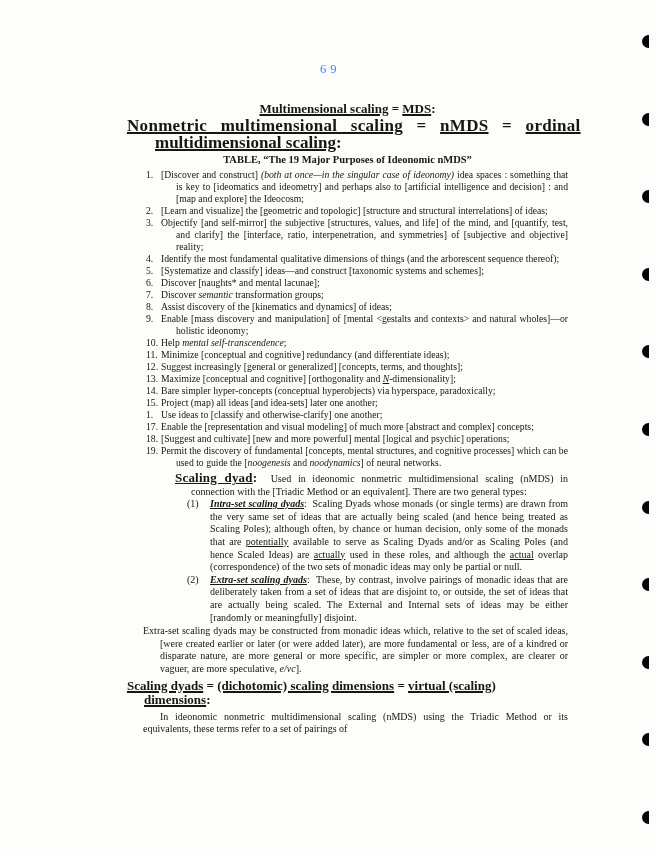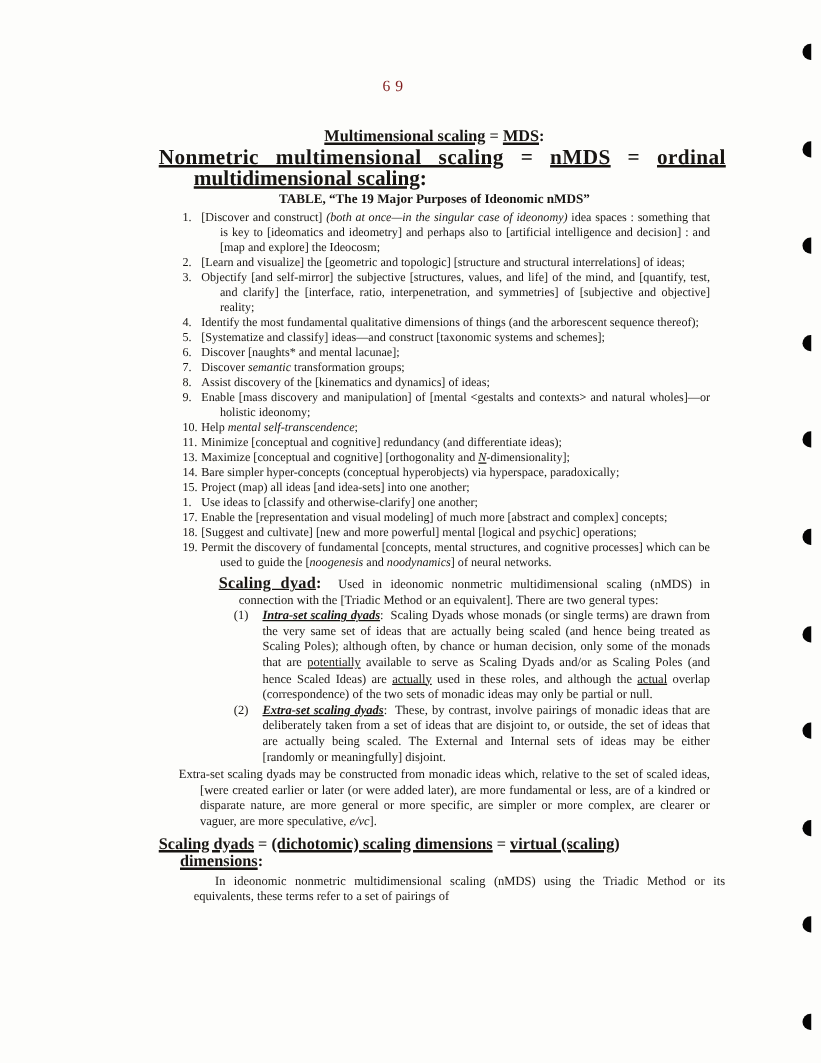--- a/index.html
+++ b/index.html
@@ -6,22 +6,22 @@
   body{
     width:657px;height:850px;
     background:#fdfdfb;
     font-family:"Liberation Serif","DejaVu Serif",serif;
     color:#181512;
     position:relative;
     overflow:hidden;
   }
   .page{position:absolute;inset:0;background:#fdfdfb;}
   .pageno{
-    position:absolute;top:62px;left:306px;
-    font-size:12.5px;letter-spacing:4px;color:#7f1d1d;
+    position:absolute;top:62px;left:320px;
+    font-size:12.5px;letter-spacing:4px;color:#3b82f6;
   }
   .col{position:absolute;left:127px;top:101px;width:441px;}
   .s-b{font-weight:bold;}
   .s-i{font-style:italic;}
   .s-u{text-decoration:underline;}
   .s-h{font-size:13px;letter-spacing:0.2px;}
   .h1{font-size:13px;font-weight:bold;line-height:15px;text-align:center;}
   .h2{margin-top:2px;font-size:17px;font-weight:bold;line-height:16.5px;}
   .h2l1{white-space:nowrap;word-spacing:9px;letter-spacing:0.3px;}
   .h2l2{margin-left:28px;}
@@ -32,21 +32,21 @@
   .pnum{display:inline-block;width:15px;text-indent:0;}
   .para{font-size:10px;line-height:12.6px;text-align:justify;margin-left:48px;}
   .sd{margin-top:3px;padding-left:16px;text-indent:-16px;}
   .tlist{margin-left:60px;width:381px;font-size:10px;line-height:12.6px;}
   .titem{padding-left:23px;text-indent:-23px;text-align:justify;}
   .tnum{display:inline-block;width:19px;margin-right:4px;text-indent:0;}
   .extra{margin-top:1px;margin-left:16px;padding-left:17px;text-indent:-17px;width:408px;}
   .h3{margin-top:3px;font-size:13px;font-weight:bold;line-height:14.5px;}
   .h3l1{white-space:nowrap;}
   .h3l2{margin-left:17px;}
-  .closing{margin-top:3px;margin-left:28px;width:425px;text-indent:17px;}
+  .closing{margin-top:3px;margin-left:16px;width:425px;text-indent:17px;}
   .bmark{
     position:absolute;left:642px;width:7px;height:13px;
     background:#050505;
     border-radius:6.5px 0 0 6.5px;
   }
 </style>
 </head>
 <body>
 
 <div class="page">
@@ -69,23 +69,24 @@
         <div class="pitem"><span class="pnum">2.</span><span>[Learn and visualize] the [geometric and topologic] [structure and structural interrelations] of ideas;</span></div>
         <div class="pitem"><span class="pnum">3.</span><span>Objectify [and self-mirror] the subjective [structures, values, and life] of the mind, and [quantify, test, and clarify] the [interface, ratio, interpenetration, and symmetries] of [subjective and objective] reality;</span></div>
         <div class="pitem"><span class="pnum">4.</span><span>Identify the most fundamental qualitative dimensions of things (and the arborescent sequence thereof);</span></div>
         <div class="pitem"><span class="pnum">5.</span><span>[Systematize and classify] ideas—and construct [taxonomic systems and schemes];</span></div>
         <div class="pitem"><span class="pnum">6.</span><span>Discover [naughts* and mental lacunae];</span></div>
         <div class="pitem"><span class="pnum">7.</span><span>Discover </span><span class="s-i">semantic</span><span> transformation groups;</span></div>
         <div class="pitem"><span class="pnum">8.</span><span>Assist discovery of the [kinematics and dynamics] of ideas;</span></div>
         <div class="pitem"><span class="pnum">9.</span><span>Enable [mass discovery and manipulation] of [mental &lt;gestalts and contexts&gt; and natural wholes]—or holistic ideonomy;</span></div>
         <div class="pitem"><span class="pnum">10.</span><span>Help </span><span class="s-i">mental self-transcendence</span><span>;</span></div>
         <div class="pitem"><span class="pnum">11.</span><span>Minimize [conceptual and cognitive] redundancy (and differentiate ideas);</span></div>
+        <div class="pitem"><span class="pnum">12.</span><span>Suggest increasingly [general or generalized] [concepts, terms, and thoughts];</span></div>
         <div class="pitem"><span class="pnum">13.</span><span>Maximize [conceptual and cognitive] [orthogonality and </span><span class="s-i s-u">N</span><span>-dimensionality];</span></div>
         <div class="pitem"><span class="pnum">14.</span><span>Bare simpler hyper-concepts (conceptual hyperobjects) via hyperspace, paradoxically;</span></div>
-        <div class="pitem"><span class="pnum">15.</span><span>Project (map) all ideas [and idea-sets] into one another;</span></div>
+        <div class="pitem"><span class="pnum">15.</span><span>Project (map) all ideas [and idea-sets] later one another;</span></div>
         <div class="pitem"><span class="pnum">1.</span><span>Use ideas to [classify and otherwise-clarify] one another;</span></div>
         <div class="pitem"><span class="pnum">17.</span><span>Enable the [representation and visual modeling] of much more [abstract and complex] concepts;</span></div>
         <div class="pitem"><span class="pnum">18.</span><span>[Suggest and cultivate] [new and more powerful] mental [logical and psychic] operations;</span></div>
         <div class="pitem"><span class="pnum">19.</span><span>Permit the discovery of fundamental [concepts, mental structures, and cognitive processes] which can be used to guide the [</span><span class="s-i">noogenesis</span><span> and </span><span class="s-i">noodynamics</span><span>] of neural networks.</span></div>
       </div>
 
     <div class="para sd"><span class="s-b s-u s-h">Scaling dyad</span><span class="s-b s-h">:</span><span>&nbsp; Used in ideonomic nonmetric multidimensional scaling (nMDS) in connection with the [Triadic Method or an equivalent]. There are two general types:</span></div>
 
     <div class="tlist">
         <div class="titem"><span class="tnum">(1)</span><span class="s-b s-i s-u">Intra-set scaling dyads</span><span>:&nbsp; Scaling Dyads whose monads (or single terms) are drawn from the very same set of ideas that are actually being scaled (and hence being treated as Scaling Poles); although often, by chance or human decision, only some of the monads that are </span><span class="s-u">potentially</span><span> available to serve as Scaling Dyads and/or as Scaling Poles (and hence Scaled Ideas) are </span><span class="s-u">actually</span><span> used in these roles, and although the </span><span class="s-u">actual</span><span> overlap (correspondence) of the two sets of monadic ideas may only be partial or null.</span></div>

